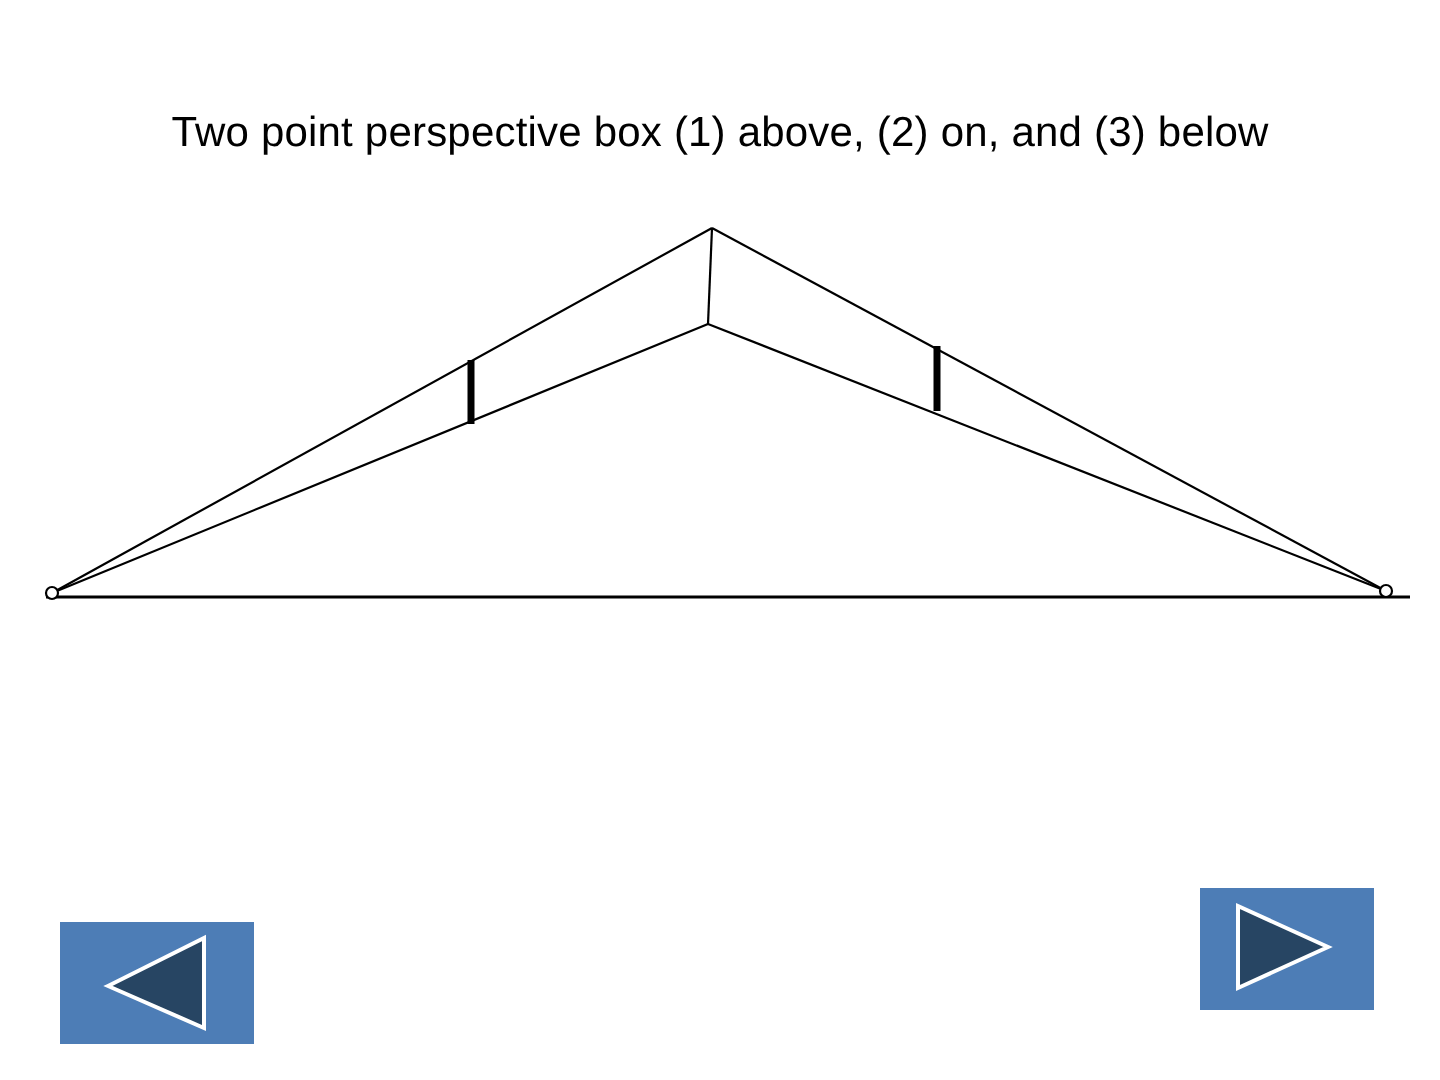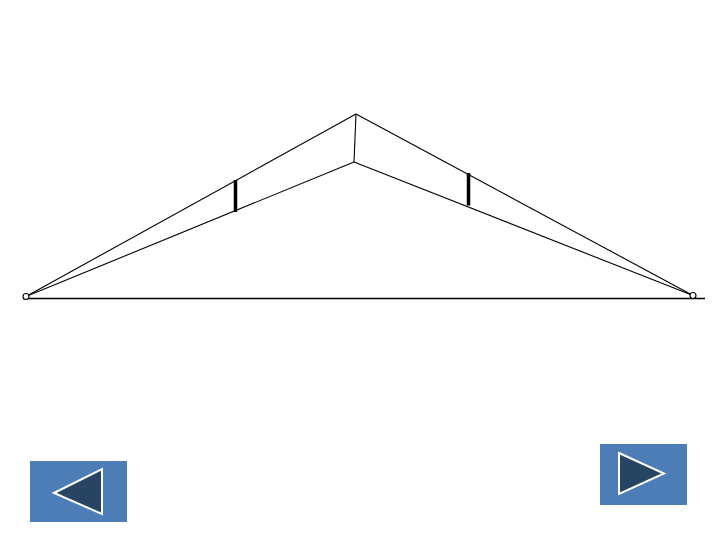--- a/index.html
+++ b/index.html
@@ -46,20 +46,21 @@
     stroke: var(--arrow-outline, #ffffff);
     stroke-width: 2;
     stroke-linejoin: miter;
   }
 </style>
 </head>
 <body>
 
 <div class="slide">
 
+  <div class="slide-title">Two point perspective box (1) above, (2) on, and (3) below</div>
 
   <svg id="diagram" viewBox="0 0 720 540">
       <line x1="23" y1="298.5" x2="705" y2="298.5" stroke="#000000" stroke-width="1.5"></line>
       <line x1="356" y1="114" x2="26" y2="296.5" stroke="#000000" stroke-width="1.1"></line>
       <line x1="356" y1="114" x2="693" y2="295.5" stroke="#000000" stroke-width="1.1"></line>
       <line x1="354" y1="162" x2="26" y2="296.5" stroke="#000000" stroke-width="1.1"></line>
       <line x1="354" y1="162" x2="693" y2="295.5" stroke="#000000" stroke-width="1.1"></line>
       <line x1="356" y1="114" x2="354" y2="162" stroke="#000000" stroke-width="1.1"></line>
       <line x1="235.5" y1="180" x2="235.5" y2="212" stroke="#000000" stroke-width="3.5"></line>
       <line x1="468.5" y1="173" x2="468.5" y2="205.5" stroke="#000000" stroke-width="3.5"></line>

